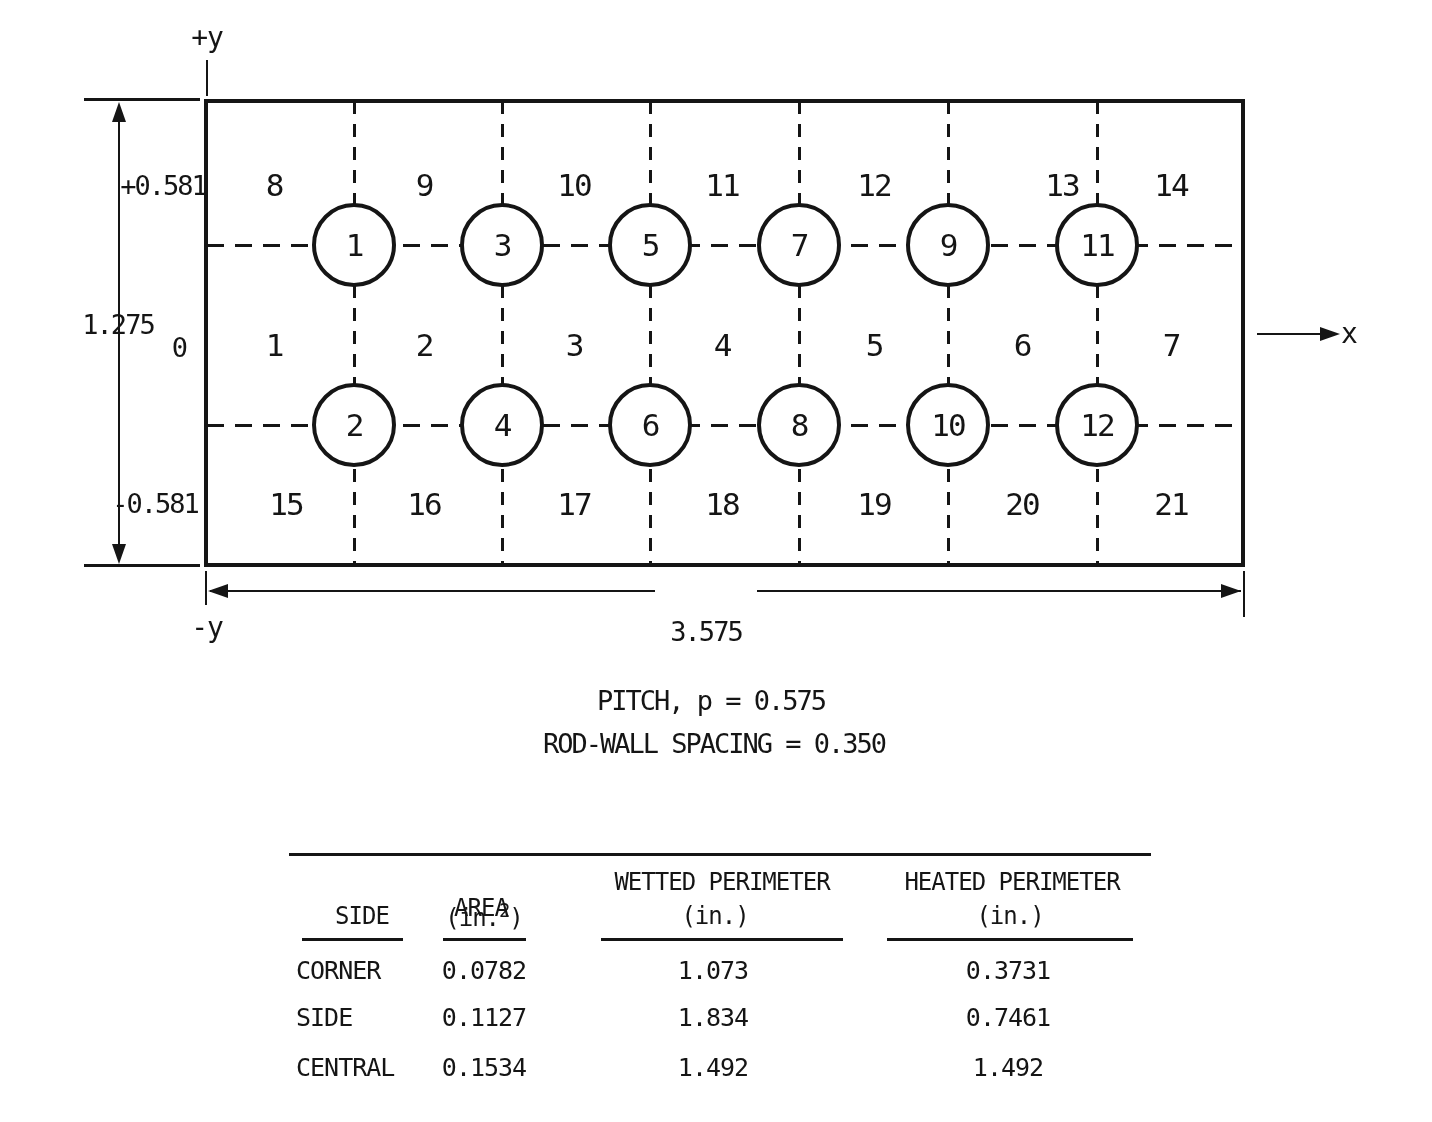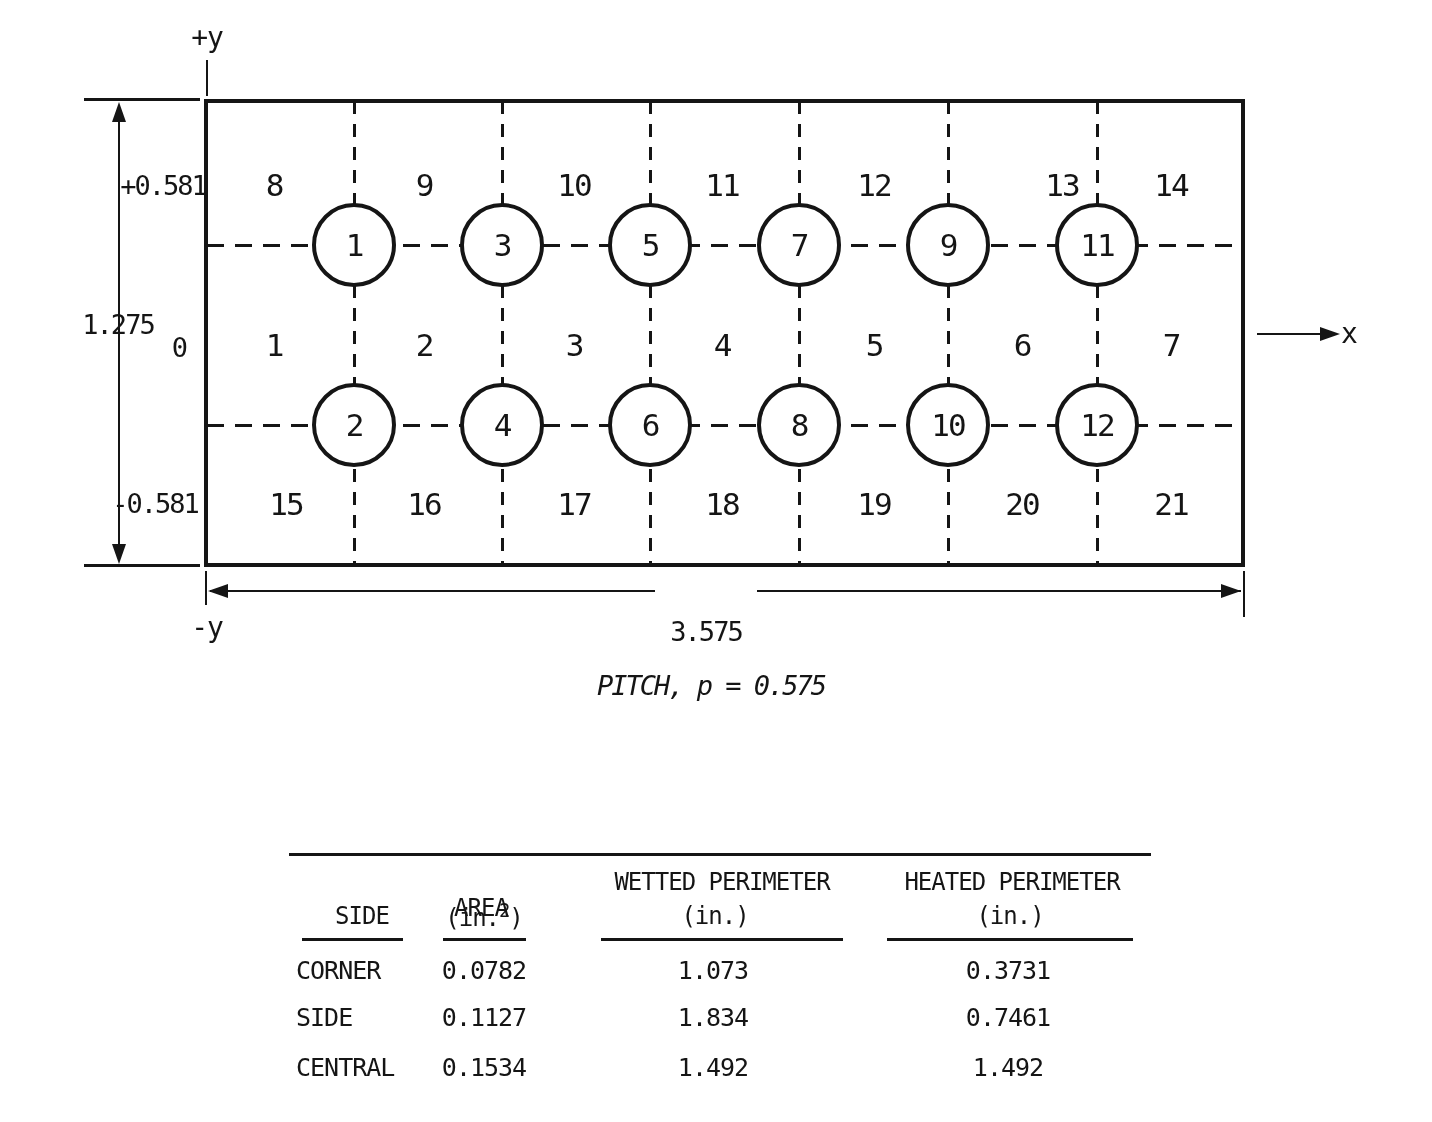--- a/index.html
+++ b/index.html
@@ -111,21 +111,22 @@
       <div class="abs txt chan-label ctr" style="left: 1171px; top: 345px;">7</div>
       <div class="abs txt chan-label ctr" style="left: 286px; top: 504px;">15</div>
       <div class="abs txt chan-label ctr" style="left: 424px; top: 504px;">16</div>
       <div class="abs txt chan-label ctr" style="left: 574px; top: 504px;">17</div>
       <div class="abs txt chan-label ctr" style="left: 722px; top: 504px;">18</div>
       <div class="abs txt chan-label ctr" style="left: 874px; top: 504px;">19</div>
       <div class="abs txt chan-label ctr" style="left: 1022px; top: 504px;">20</div>
       <div class="abs txt chan-label ctr" style="left: 1171px; top: 504px;">21</div>
     </div>
 
-  <div class="abs txt note-line ctr" style="left:711px;top:685px;font-style:italic;">PITCH, p = 0.575</div>
+  <div class="abs txt note-line ctr" style="left:711px;top:700px;">PITCH, p = 0.575</div>
+  <div class="abs txt note-line ctr" style="left:714px;top:743px;">ROD-WALL SPACING = 0.350</div>
 
   <div class="abs tbl-rule" style="left:289px;top:853px;width:862px;"></div>
 
   <div class="abs txt tbl-head ctr" style="left:362px;top:916px;">SIDE</div>
 
   <div class="abs txt tbl-head ctr" style="left:481px;top:882px;margin-top:26px;">AREA</div>
   <div class="abs txt tbl-head ctr" style="left:484px;top:916px;"><span>(in.</span><sup>2</sup><span>)</span></div>
 
   <div class="abs txt tbl-head ctr" style="left:722px;top:882px;">WETTED PERIMETER</div>
   <div class="abs txt tbl-head ctr" style="left:715px;top:916px;">(in.)</div>

